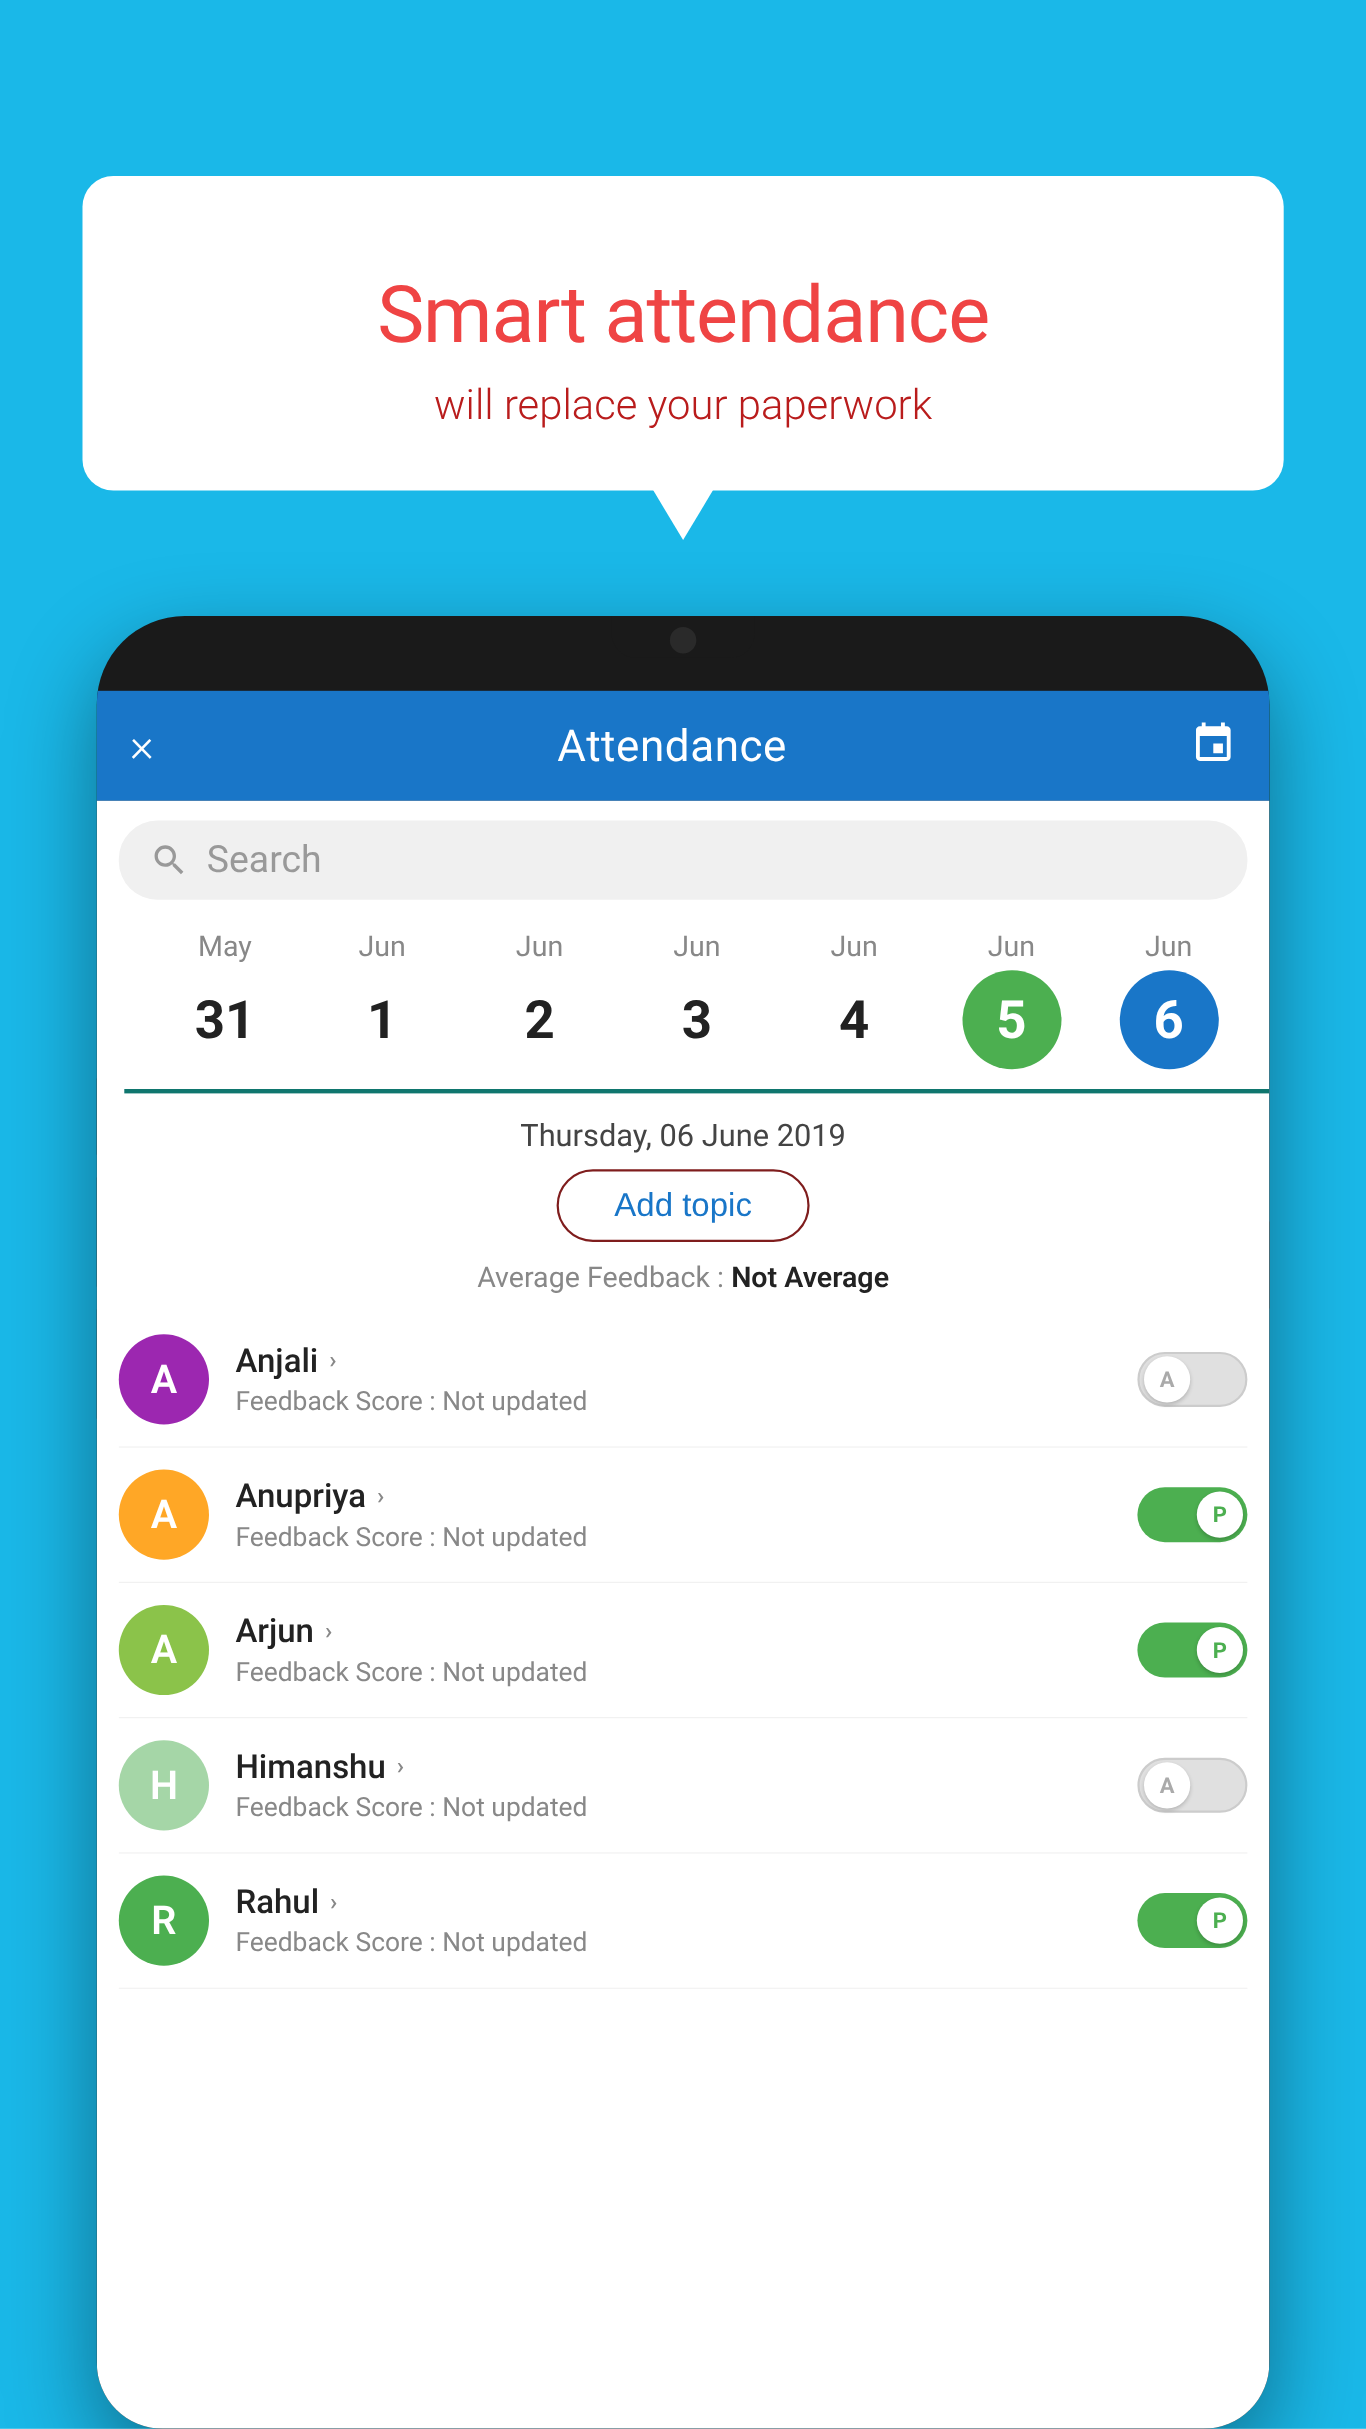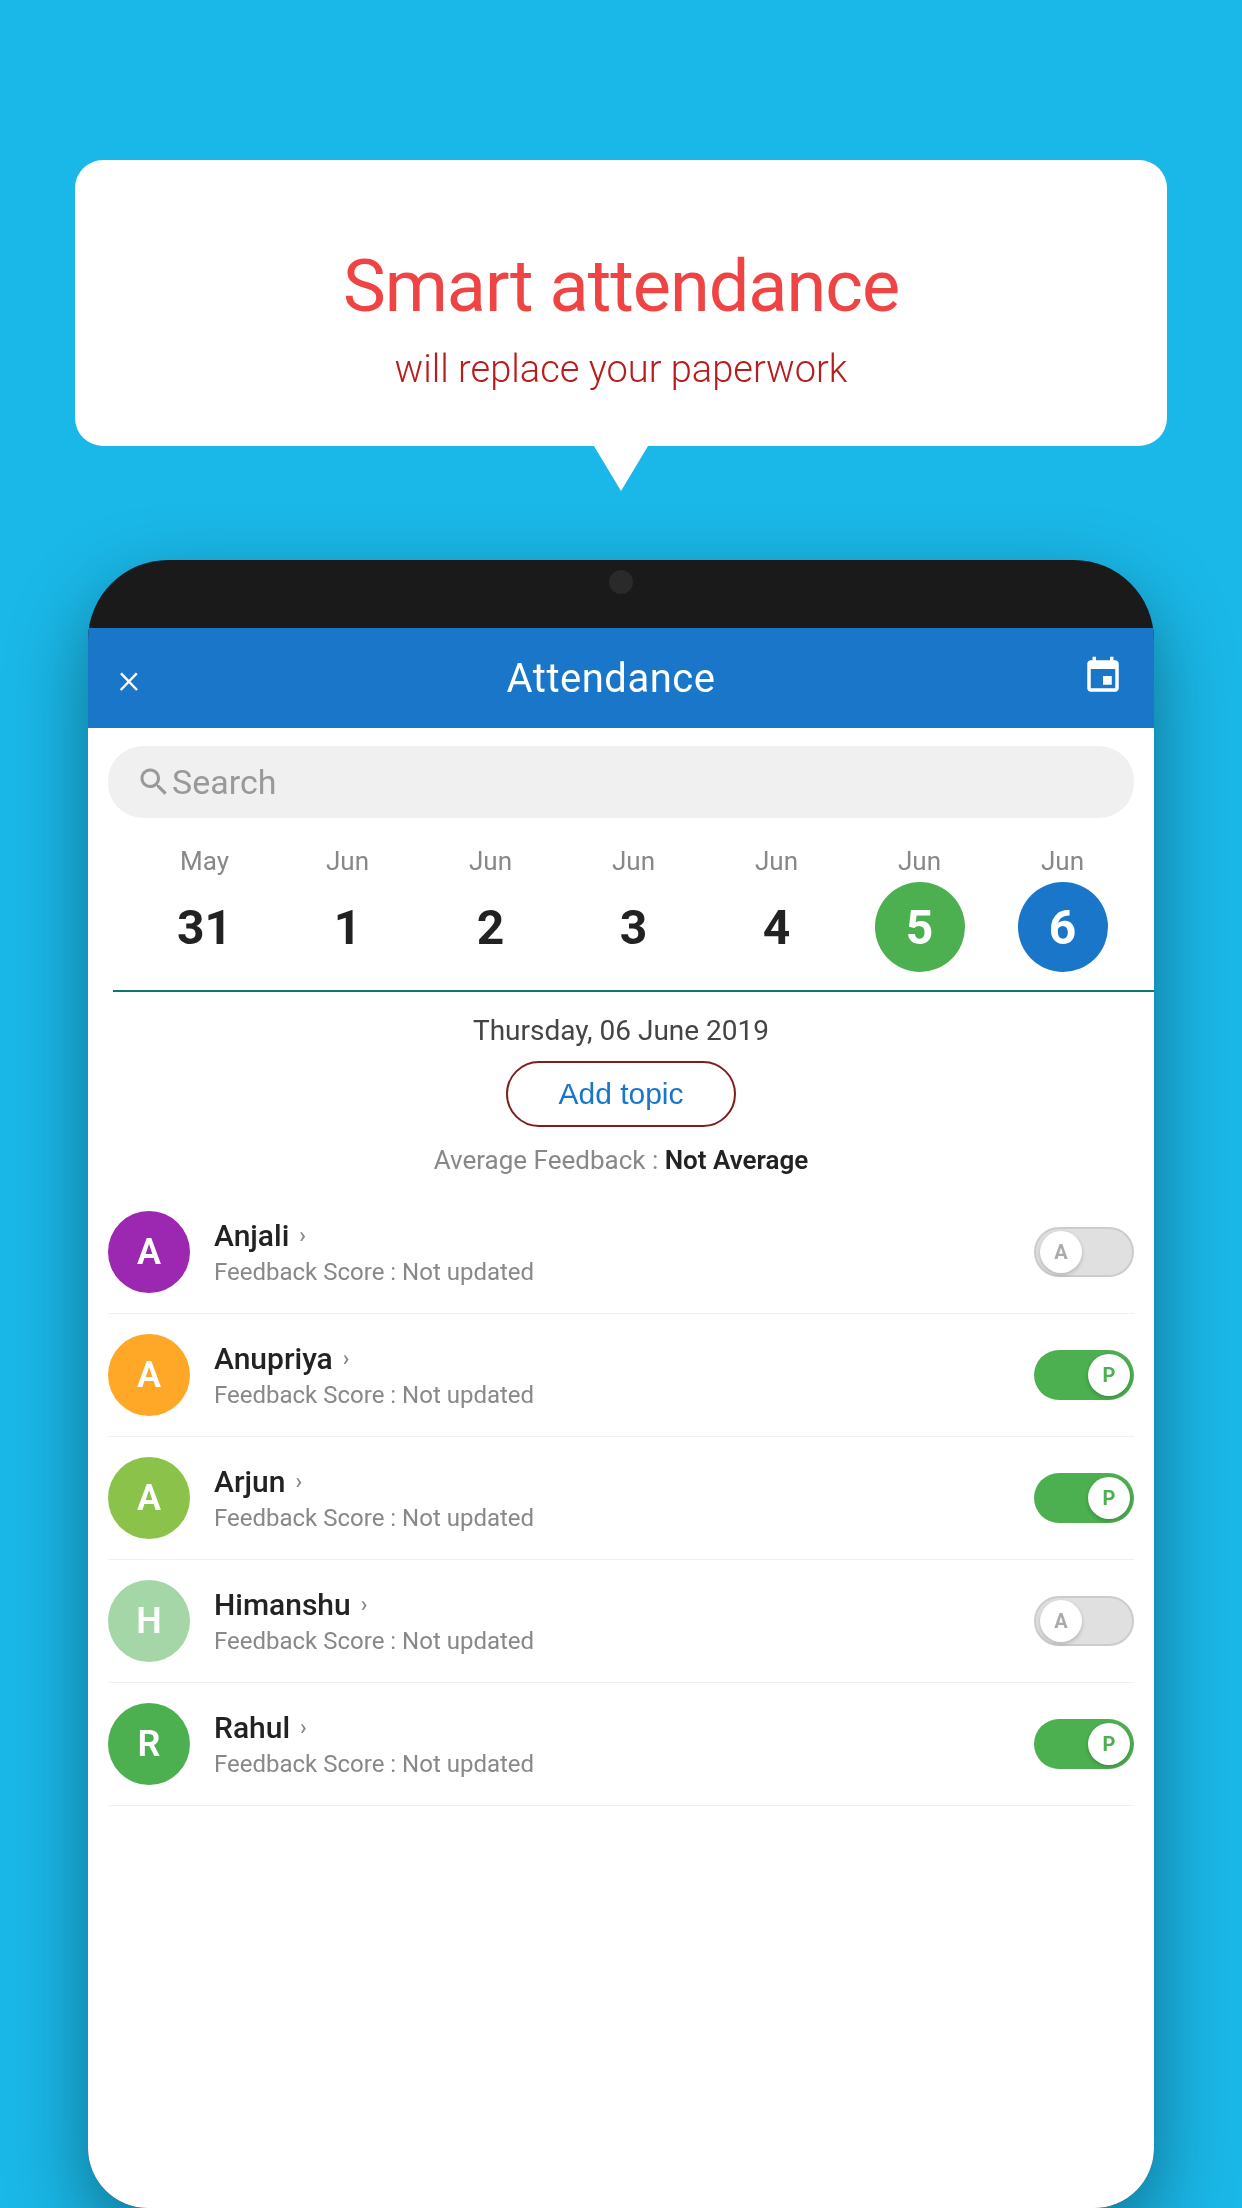--- a/index.html
+++ b/index.html
@@ -169,38 +169,39 @@
 
     
     .search-bar {
       margin: 18px 20px;
       background: #f0f0f0;
       border-radius: 35px;
       height: 72px;
       display: flex;
       align-items: center;
       padding: 0 28px;
+      gap: 16px;
     }
 
     .search-icon-svg {
       flex-shrink: 0;
     }
 
     .search-text {
       color: #999;
       font-size: 34px;
     }
 
     
     .calendar-strip {
       display: flex;
       align-items: flex-end;
       justify-content: space-around;
       padding: 10px 20px 18px;
-      border-bottom: 2px solid #0f766e;
+      border-bottom: 4px solid #0f766e;
       margin-left: 25px;
     }
 
     .cal-day {
       display: flex;
       flex-direction: column;
       align-items: center;
       gap: 6px;
       min-width: 110px;
     }

